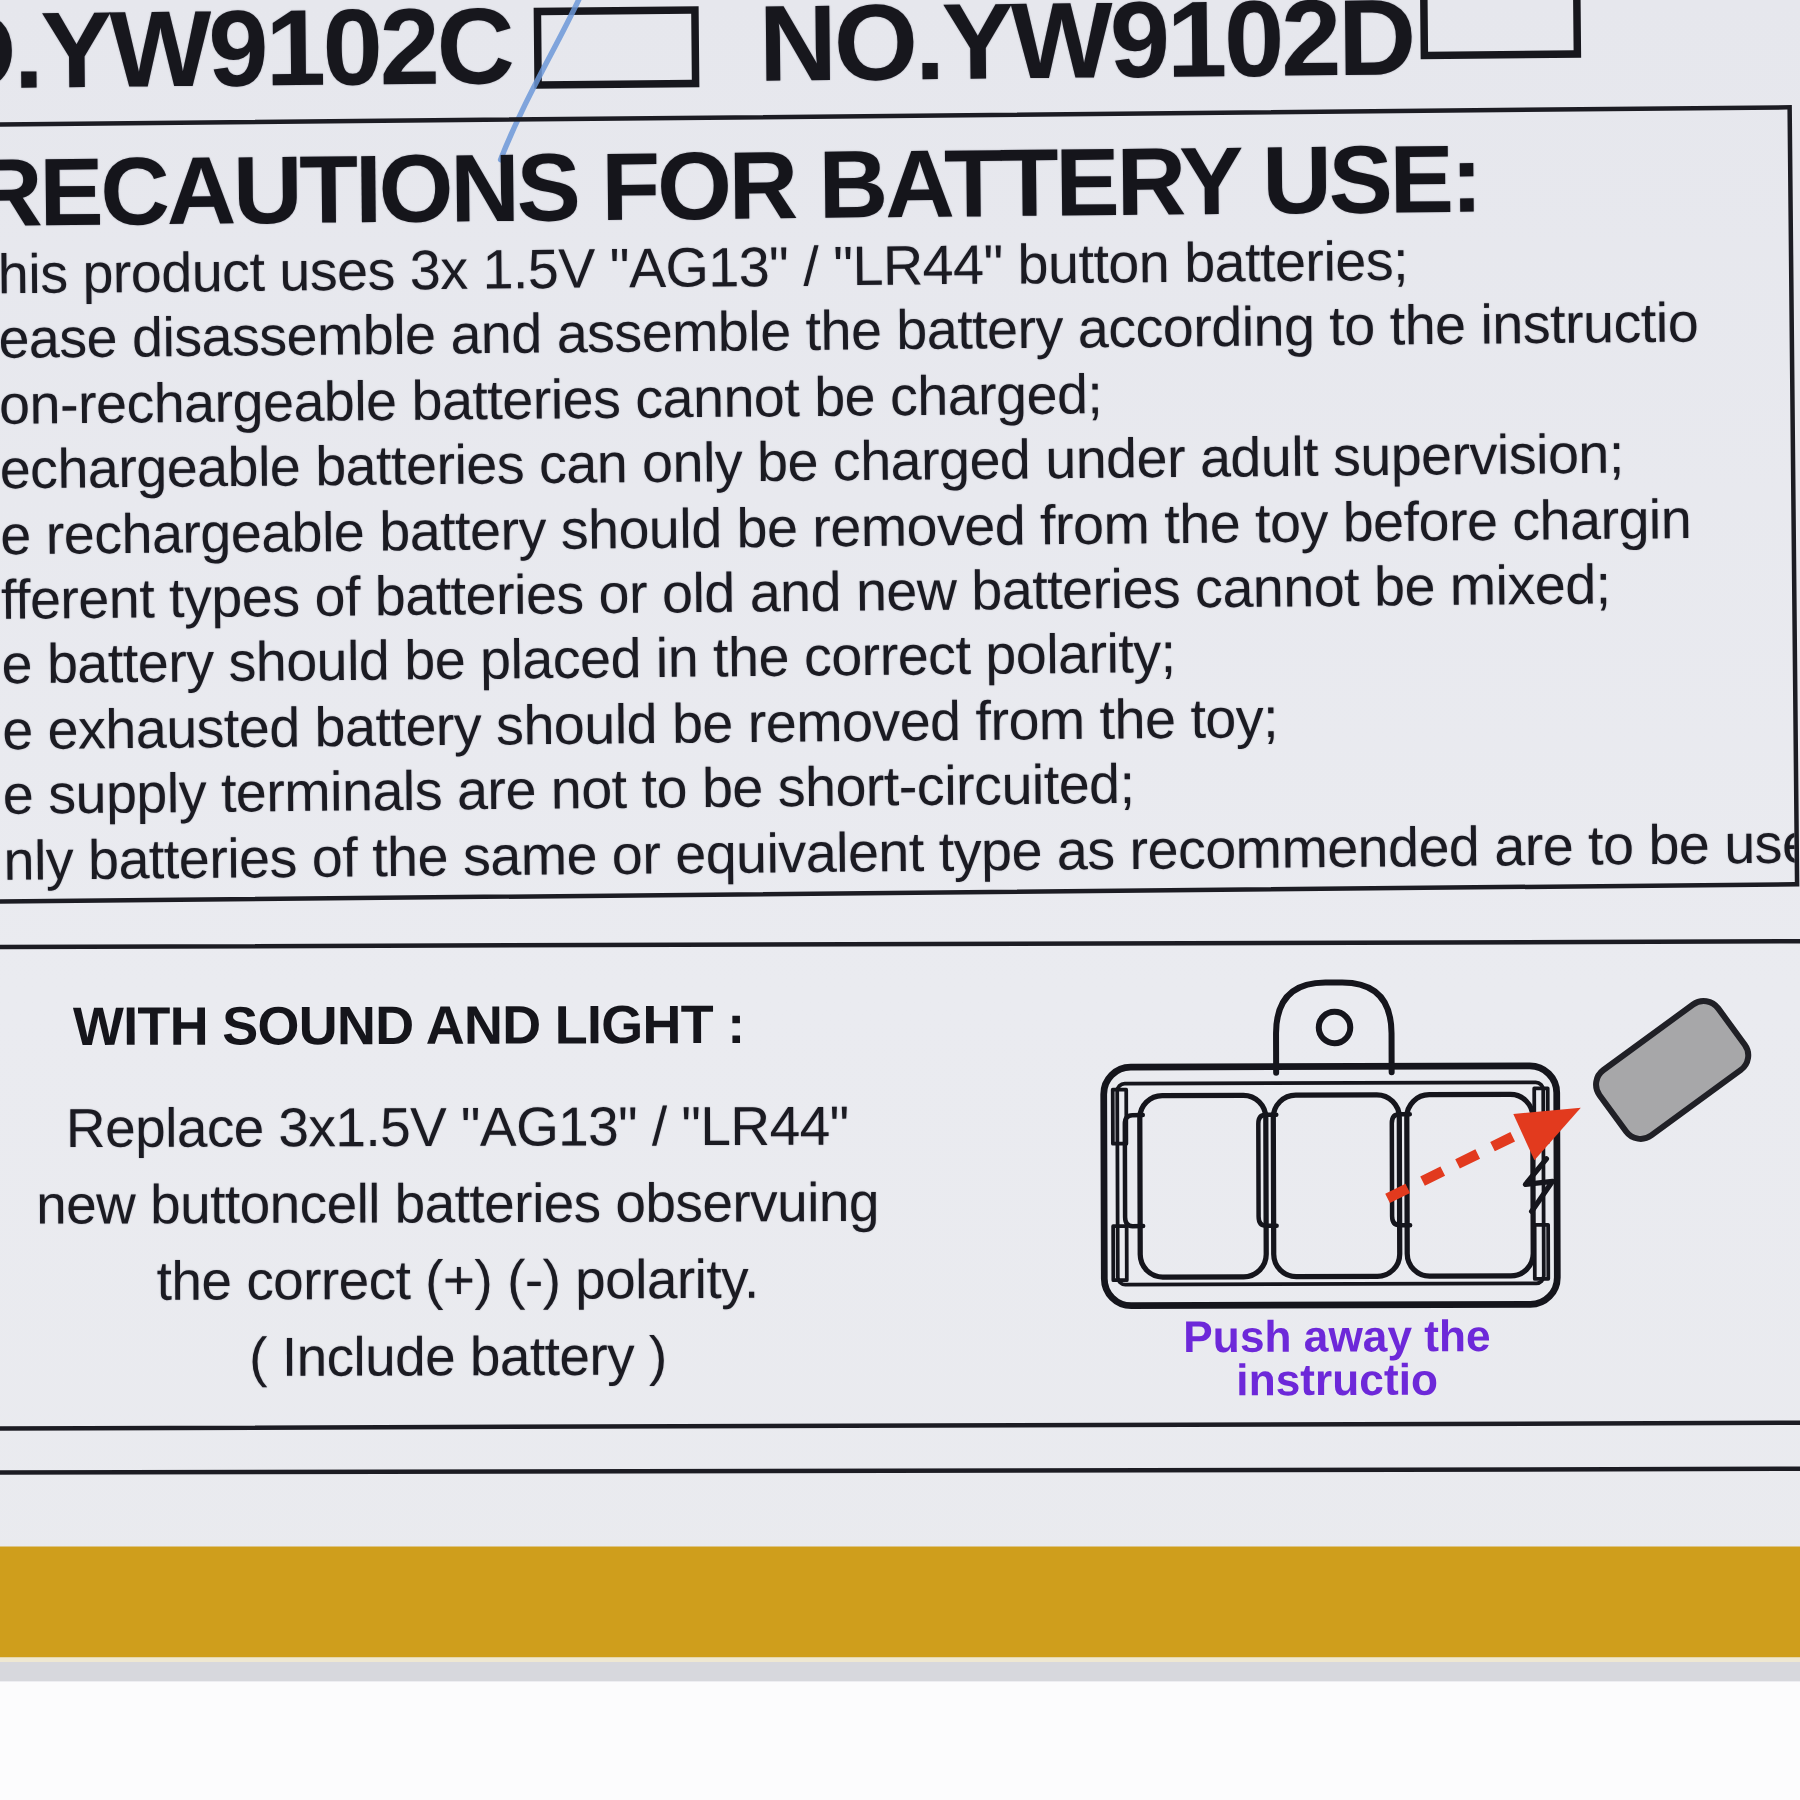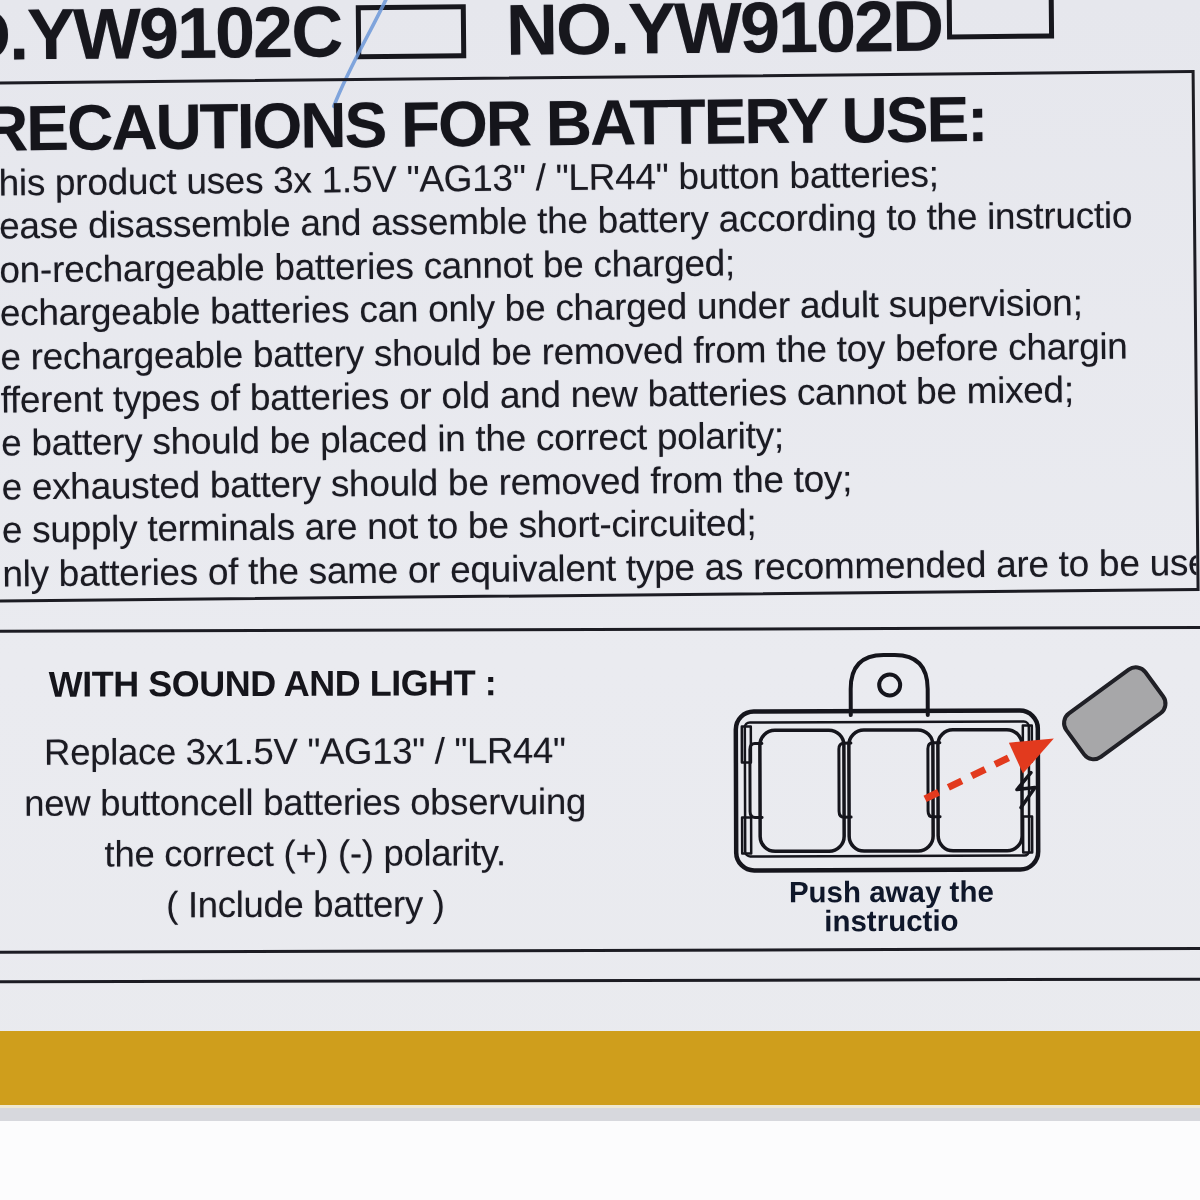--- a/index.html
+++ b/index.html
@@ -44,21 +44,21 @@
   #box-soundlight{left:-28px;top:628px;width:1226px;height:318px;
     transform:rotate(-0.18deg);transform-origin:600px 160px;}
   #sound-light-heading{position:absolute;left:74px;top:31px;font-size:36px;font-weight:bold;
     letter-spacing:-0.5px;white-space:nowrap;color:#15151b;}
   #instruction-lines{position:absolute;left:0;top:99px;width:660px;text-align:center;}
   #instruction-lines .iline{height:51px;font-size:36.5px;letter-spacing:-0.3px;white-space:nowrap;}
   #diagram-svg{position:absolute;left:725px;top:9px;width:480px;height:245px;overflow:visible;}
   #insulation-strip{position:absolute;left:1089px;top:55px;width:94px;height:50px;
     border:4px solid #202026;border-radius:14px;background:#a7a7a9;transform:rotate(-36deg);}
   #diagram-caption{position:absolute;left:781px;top:248px;width:270px;text-align:center;
-    font-weight:bold;font-size:29.5px;line-height:28.5px;color:#0f172a;}
+    font-weight:bold;font-size:29.5px;line-height:28.5px;color:#6d28d9;}
 
   #extra-rule{position:absolute;left:-28px;top:979px;width:1228px;height:3px;background:#1c1c23;
     transform:rotate(-0.12deg);}
   svg .line{stroke:#15151c;fill:none;stroke-linejoin:round;stroke-linecap:round;}
 </style>
 </head>
 <body>
 
 <div class="paper"></div>
 

